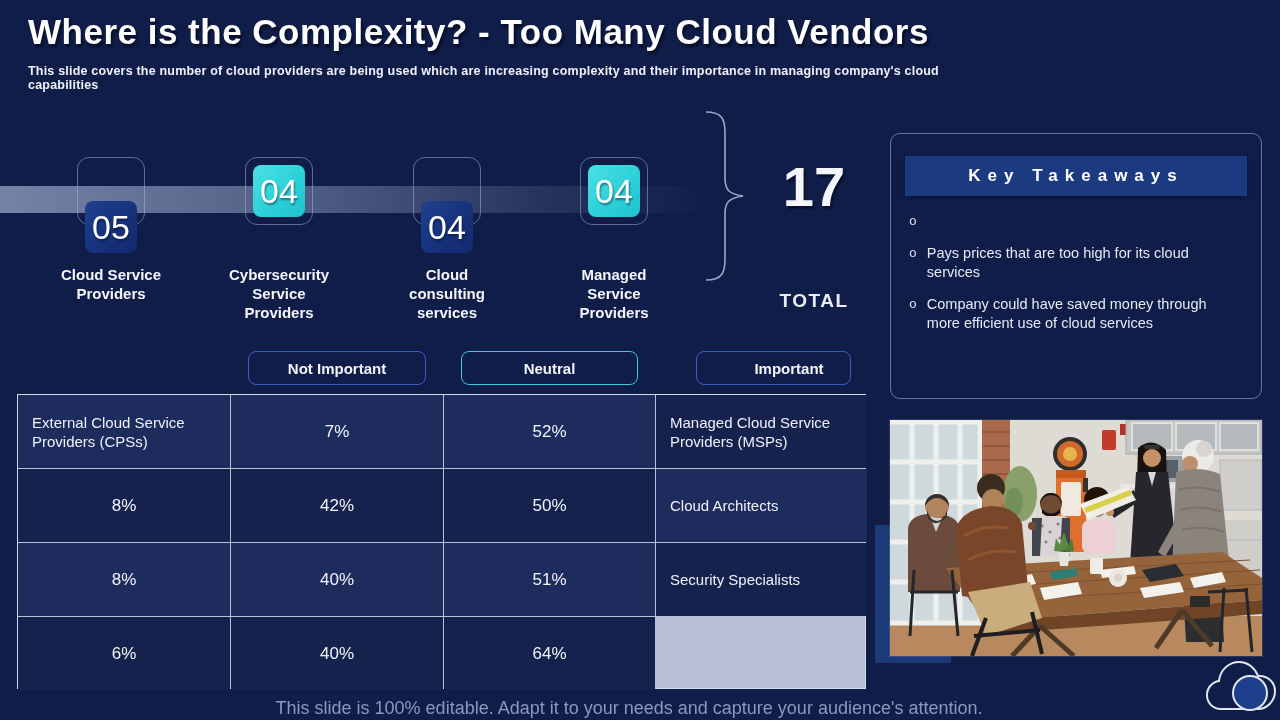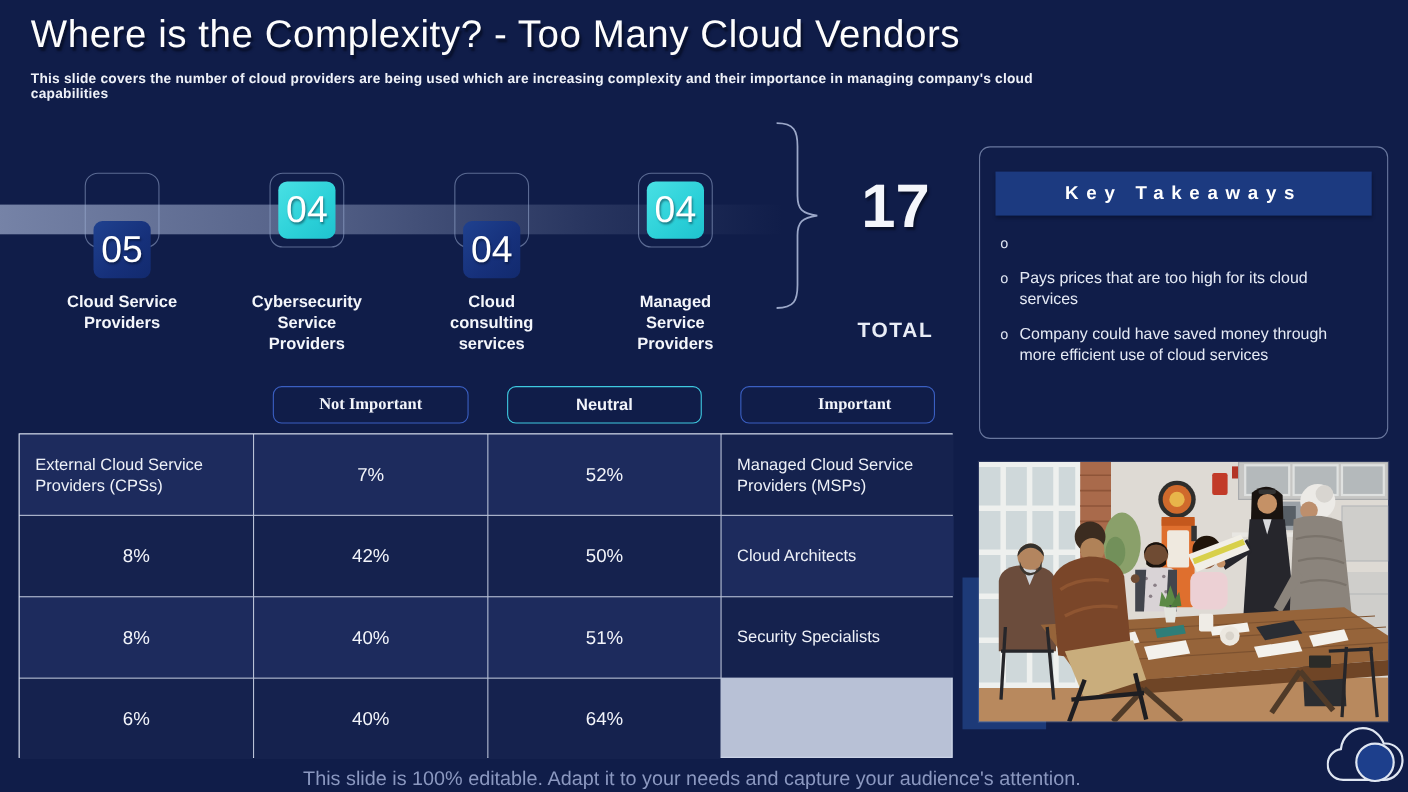--- a/index.html
+++ b/index.html
@@ -9,21 +9,21 @@
     background:#101d49;
     color:#fff;
     overflow:hidden;
     position:relative;
   }
   .slide { position:absolute; inset:0; }
 
   
   .title {
     position:absolute; left:28px; top:12px;
-    font-size:35px; font-weight:400; letter-spacing:.5px; color:#fdfdfd;
+    font-size:35px; font-weight:700; letter-spacing:.5px; color:#fdfdfd;
     text-shadow:2px 3px 2px rgba(3,8,24,.65);
   }
   .subtitle {
     position:absolute; left:28px; top:64px; width:960px;
     font-size:12.5px; font-weight:700; color:#eef1f8; letter-spacing:.2px;
   }
 
   
   .band {
     position:absolute; left:0; top:186px; width:712px; height:27px;
@@ -80,25 +80,25 @@
     font-size:13px; line-height:19px; color:#dfe5f2; flex:0 0 auto;
   }
   .takeaway-text { font-size:14.5px; line-height:19px; color:#e5eaf5; }
 
   
   .pill {
     position:absolute; top:351px; height:34px;
     border-radius:8px; display:flex; align-items:center; justify-content:center;
     font-size:15px; font-weight:700; color:#f2f4fa;
   }
-  .pill-blue { border:1px solid #3a5fc2;font-family:Liberation Serif, serif; }
+  .pill-blue { border:1px solid #3a5fc2; }
   .pill-cyan { border:1.5px solid #3ec9e0; }
   .pill-1 { left:248px; width:178px; }
   .pill-2 { left:461px; width:177px; }
-  .pill-3 { left:673px; width:177px;padding-left:31px; }
+  .pill-3 { left:696px; width:155px;padding-left:31px; }
 
   
   .imp-table {
     position:absolute; left:17px; top:394px; width:849px; height:295px;
     display:grid;
     grid-template-columns:212px 212px 211px 211px;
     grid-template-rows:73px 73px 73px 73px;
     gap:1px;
     background:rgba(214,222,238,.85);
     border:1.5px solid rgba(214,222,238,.85);

